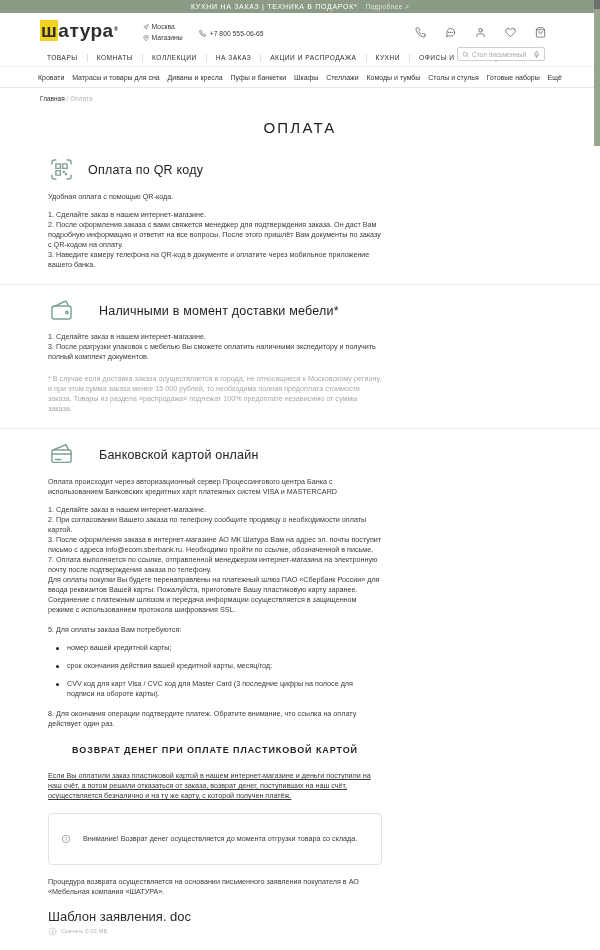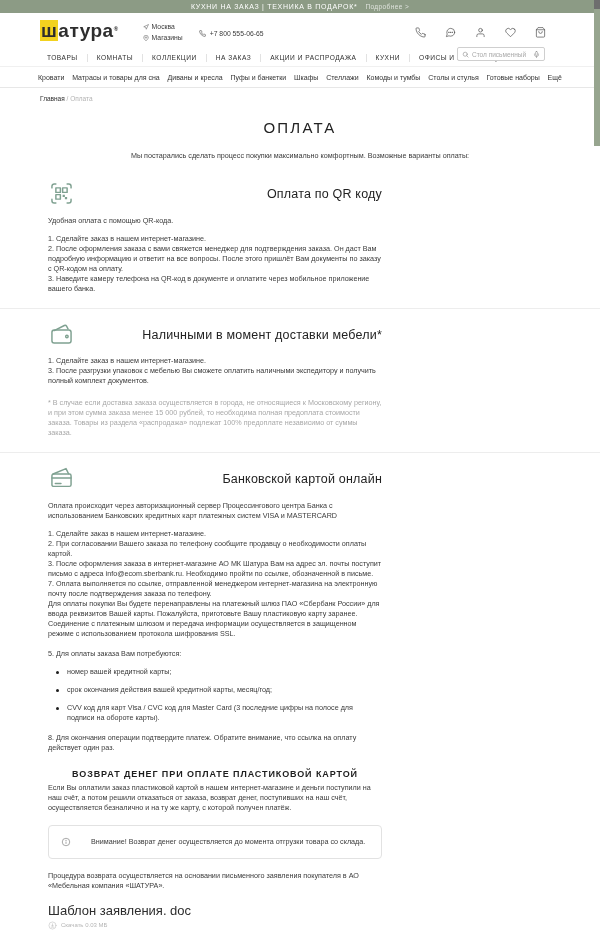--- a/index.html
+++ b/index.html
@@ -51,36 +51,36 @@
   
   .crumbs { padding:7px 0 0 40px; font-size:6.5px; color:#2e2e2e; }
   .crumbs .mut { color:#b3b3b3; }
 
   .title { text-align:center; font-size:15px; font-weight:500; letter-spacing:2.2px;
     color:#222; margin-top:17px; }
   .intro { text-align:center; font-size:7.2px; color:#3a3a3a; margin-top:15px; }
 
   
   .content { margin:20px 0 0 48px; width:334px; font-size:7.2px; line-height:10px; color:#3a3a3a; }
-  .sechead { display:flex; align-items:center; gap:13px;justify-content:space-between; }
+  .sechead { display:flex; align-items:center; gap:13px; }
   .sechead svg { width:27px; height:27px; flex:none; stroke:#7fa191; fill:none;
     stroke-width:1.3; stroke-linecap:round; stroke-linejoin:round; }
   .sechead .t { font-size:12.5px; color:#222; font-weight:500; letter-spacing:.2px; }
   .lead { margin-top:9px; }
   .steps { margin-top:8px; }
   .divider { border:0; border-top:1px solid #ededed; margin:14px 0 0 -48px; width:600px; }
   .note { color:#a8a8a8; margin-top:12px; }
-  .mt12 { margin-top:12px;gap:24px; } .mt10 { margin-top:10px; } .mt8 { margin-top:4px; }
+  .mt12 { margin-top:12px;gap:24px; } .mt10 { margin-top:10px; } .mt8 { margin-top:16px;text-decoration:underline; }
   .bullets { margin-top:6px; }
   .b { position:relative; padding-left:19px; margin-top:8px; }
   .b::before { content:""; position:absolute; left:8px; top:3.5px; width:3px; height:3px;
     border-radius:50%; background:#1e1e1e; }
   .refh { font-size:9px; font-weight:700; letter-spacing:.9px; color:#1e1e1e; margin-top:16px;text-align:center; }
-  .notice { border:1px solid #e2e2e2; border-radius:4px; padding:11px 12px; display:flex;
-    gap:20px; align-items:center; margin-top:12px; }
+  .notice { border:1px solid #e2e2e2; border-radius:4px; padding:20px 12px; display:flex;
+    gap:12px; align-items:center; margin-top:12px; }
   .notice svg { width:10px; height:10px; flex:none; stroke:#6d6d6d; fill:none; stroke-width:1.4; }
   .fname { margin-top:15px; font-size:13px; color:#2d2d2d; cursor:pointer; }
   .fdl { display:flex; align-items:center; gap:4px; margin-top:4px; color:#b5b5b5;
     font-size:6px; cursor:pointer; }
   .fdl svg { width:9px; height:9px; flex:none; stroke:#b5b5b5; fill:none; stroke-width:1.3;
     stroke-linecap:round; stroke-linejoin:round; }
 
   
   .sb-top { position:absolute; top:0; right:0; width:6px; height:9px; background:#6e6e6e; }
   .sb-thumb { position:absolute; top:9px; right:0; width:6px; height:137px; background:#97a58f; }
@@ -182,21 +182,20 @@
     <span class="si">Ещё</span>
   </div>
 
   <div class="crumbs">
     <span>Главная</span>
     <span class="mut">/</span>
     <span class="mut">Оплата</span>
   </div>
 
   <h1 class="title">ОПЛАТА</h1>
-  <div class="intro">Мы постарались сделать процесс покупки максимально комфортным. Возможные варианты оплаты:</div>
 
   <div class="content">
 
     <div class="sechead">
       <svg viewBox="0 0 24 24">
         <path d="M3.5 7V5.5a2 2 0 0 1 2-2H7"></path>
           <path d="M17 3.5h1.5a2 2 0 0 1 2 2V7"></path>
         <path d="M20.5 17v1.5a2 2 0 0 1-2 2H17"></path>
           <path d="M7 20.5H5.5a2 2 0 0 1-2-2V17"></path>
         <rect x="7" y="7" width="4" height="4"></rect>

